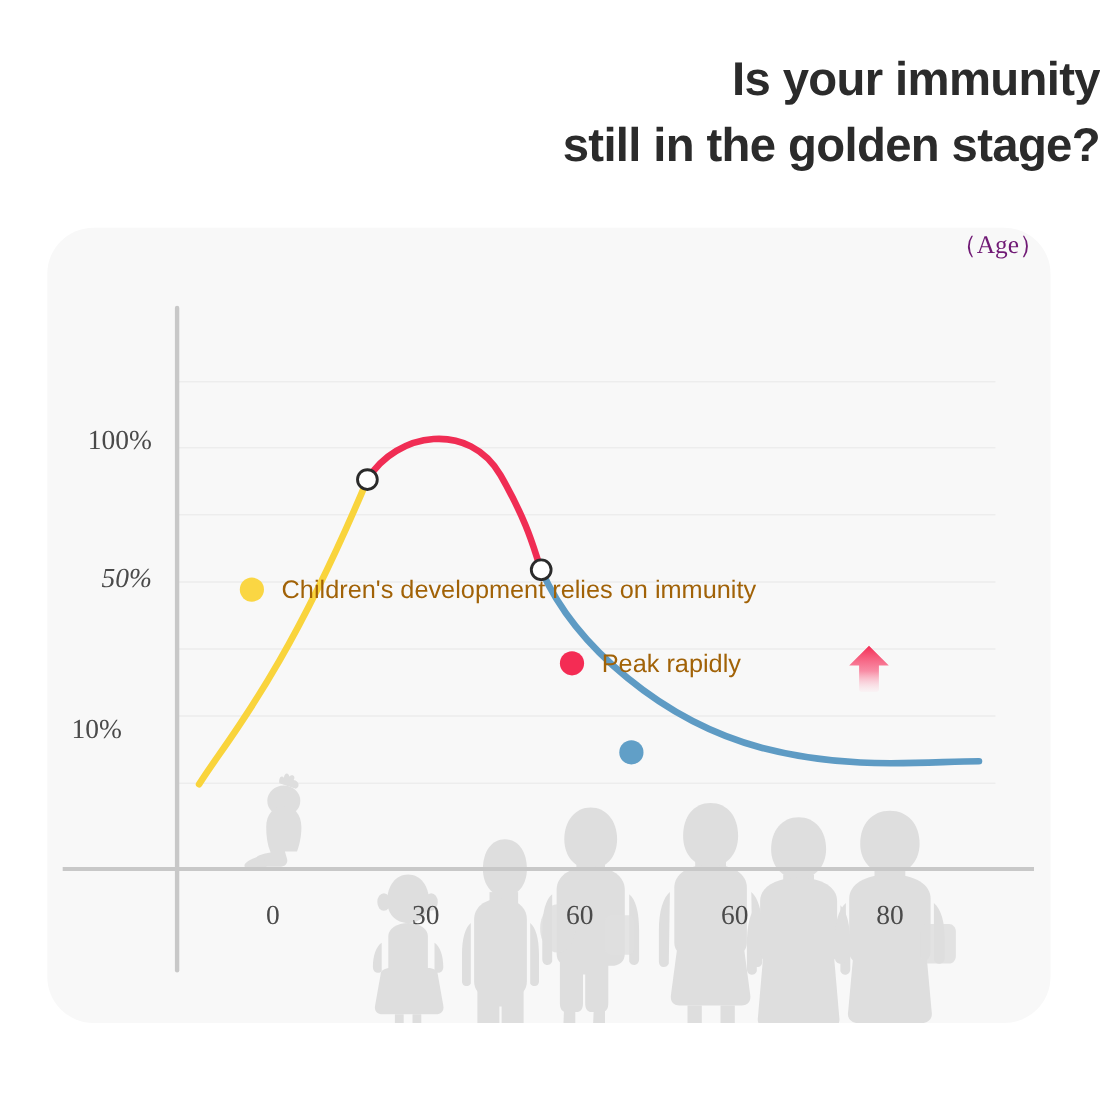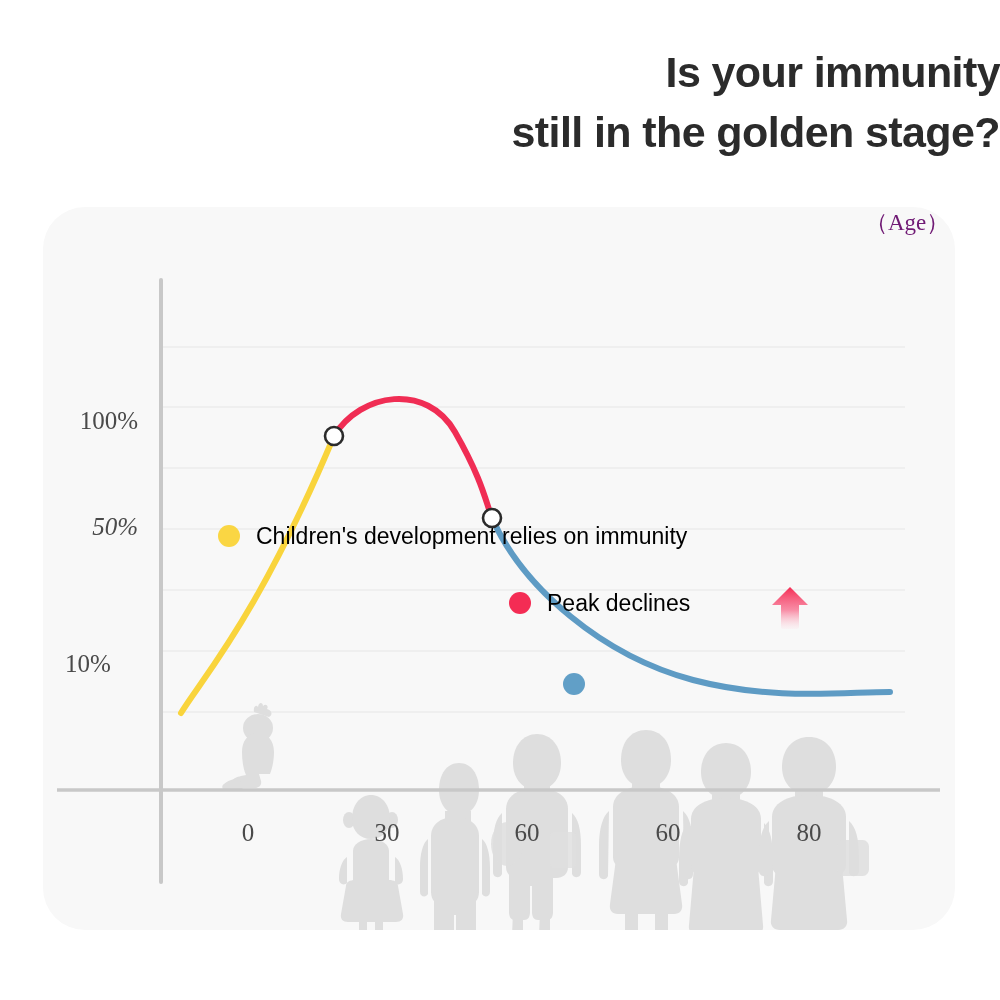--- a/index.html
+++ b/index.html
@@ -83,21 +83,21 @@
   }
   .legend-dot{
     width:22px; height:22px;
     border-radius:50%;
     flex:0 0 auto;
     margin-top:4px;
   }
   .legend-text{
     margin-left:16px;
     font-size:23px;
-    color:#000000;
+    color:#a16207;
     line-height:30px;
     white-space:pre-line;
   }
   #legend-children{ left:175px; top:314px; }
   #legend-peak{    left:466px; top:381px; }
   #legend-decline{ left:520px; top:462px; }
 
   #peak-arrow{
     position:absolute;
     left:728px; top:378px;
@@ -219,39 +219,39 @@
         <path stroke="#F02D54" d="M291 229 C 318 185, 384 176, 412 225 C 440 274, 443 296, 449 311"></path>
         <path stroke="#5E9BC4" d="M449 311 C 480 381, 560 449, 650 473 C 730 494, 800 485, 847 485"></path>
       </g>
 
       <g>
         <circle cx="291" cy="229" r="9" fill="#FFFFFF" stroke="#2B2B2B" stroke-width="2.6"></circle>
         <circle cx="449" cy="311" r="9" fill="#FFFFFF" stroke="#2B2B2B" stroke-width="2.6"></circle>
       </g>
     </svg>
 
-    <div class="y-tick" style="left:-5px; top:200px;">100%</div>
+    <div class="y-tick" style="left:-5px; top:180px;">100%</div>
     <div class="y-tick" style="left:-5px; top:306px;font-style:italic;">50%</div>
     <div class="y-tick" style="left:-5px; top:443px;text-align:center;">10%</div>
 
     <div class="x-tick" style="left:205px; top:612px;">0</div>
     <div class="x-tick" style="left:344px; top:612px;">30</div>
     <div class="x-tick" style="left:484px; top:612px;">60</div>
     <div class="x-tick" style="left:625px; top:612px;">60</div>
     <div class="x-tick" style="left:766px; top:612px;">80</div>
     <div id="x-axis-unit">（Age）</div>
 
     <div class="legend-item" id="legend-children">
       <span class="legend-dot" style="background:#FAD643;"></span>
       <span class="legend-text">Children's development relies on immunity</span>
     </div>
 
     <div class="legend-item" id="legend-peak">
       <span class="legend-dot" style="background:#F42C54;"></span>
-      <span class="legend-text">Peak declines</span>
+      <span class="legend-text">Peak rapidly</span>
     </div>
 
     <svg id="peak-arrow" viewBox="0 0 38 44">
       <path d="M19 2 L37 20 L28 20 L28 42 C28 43 27 44 26 44 L12 44 C11 44 10 43 10 42 L10 20 L1 20 Z" fill="url(#arrowGrad)"></path>
     </svg>
 
     <div class="legend-item" id="legend-decline">
       <span class="legend-dot" style="background:#619FC7;"></span>
     </div>
   </div>

